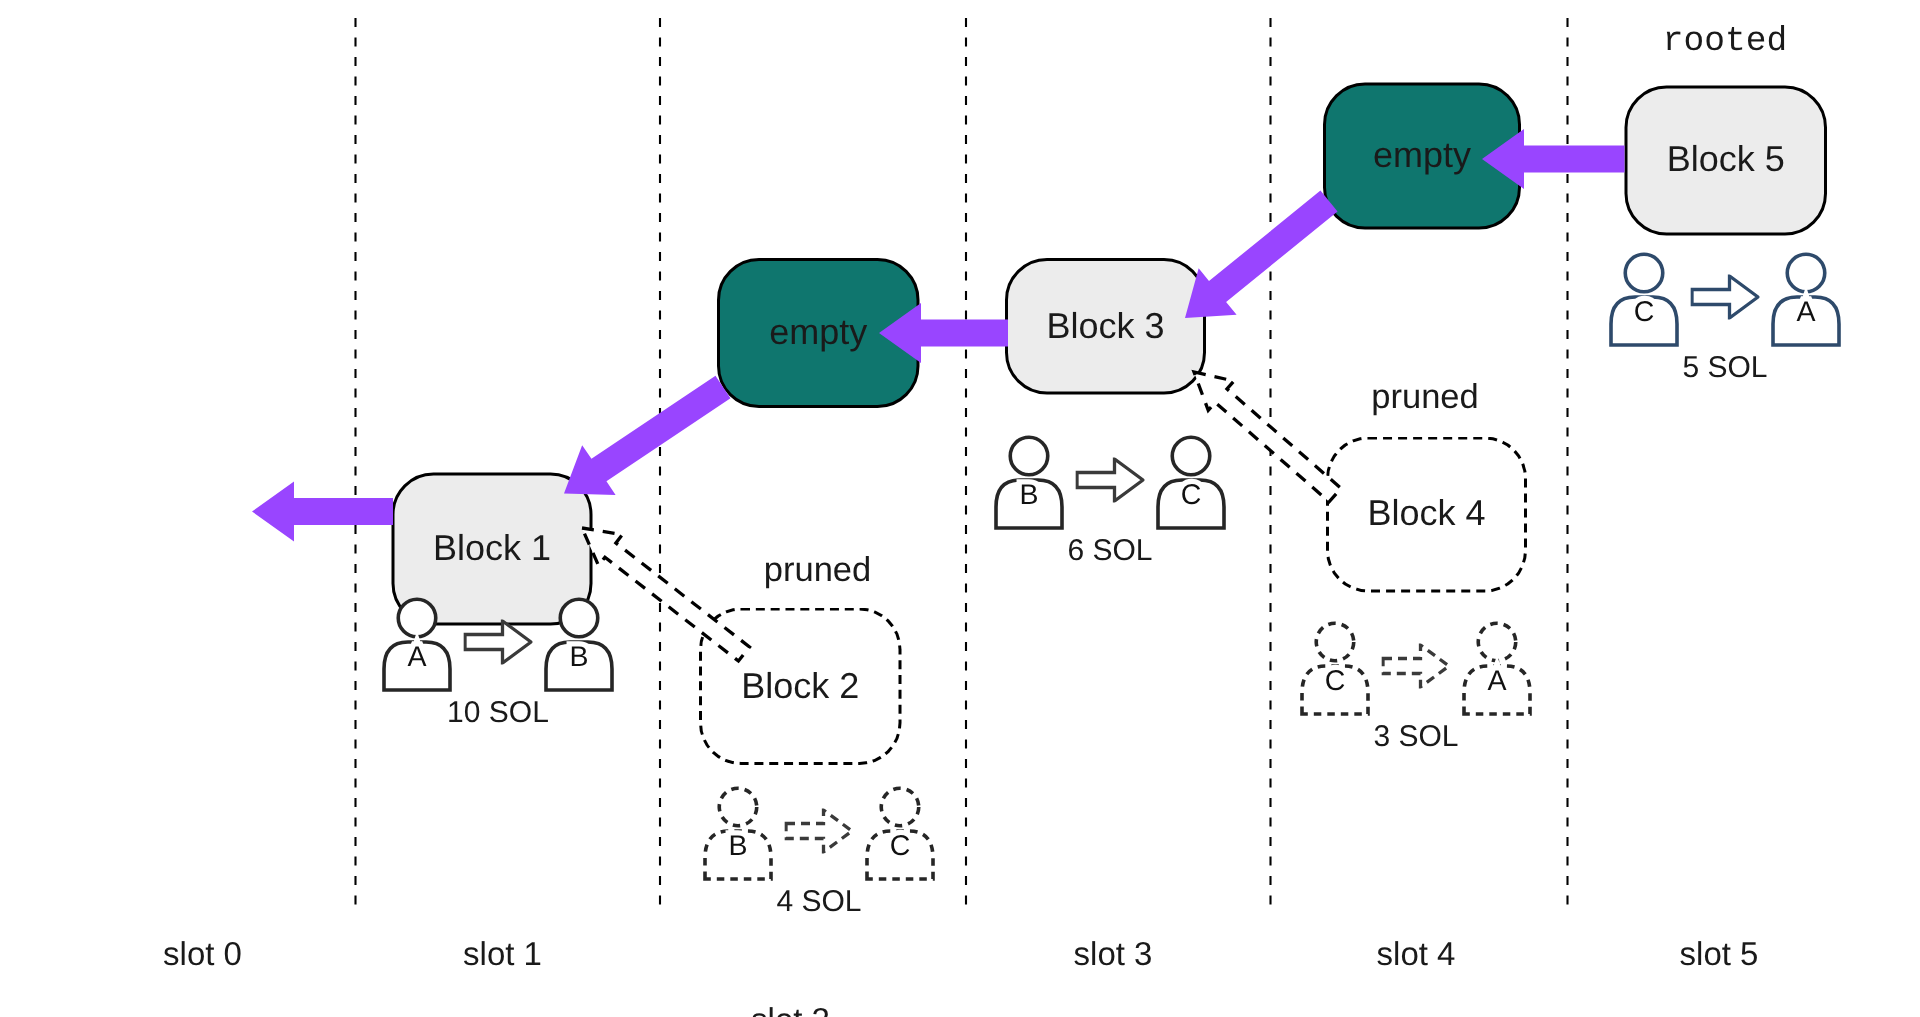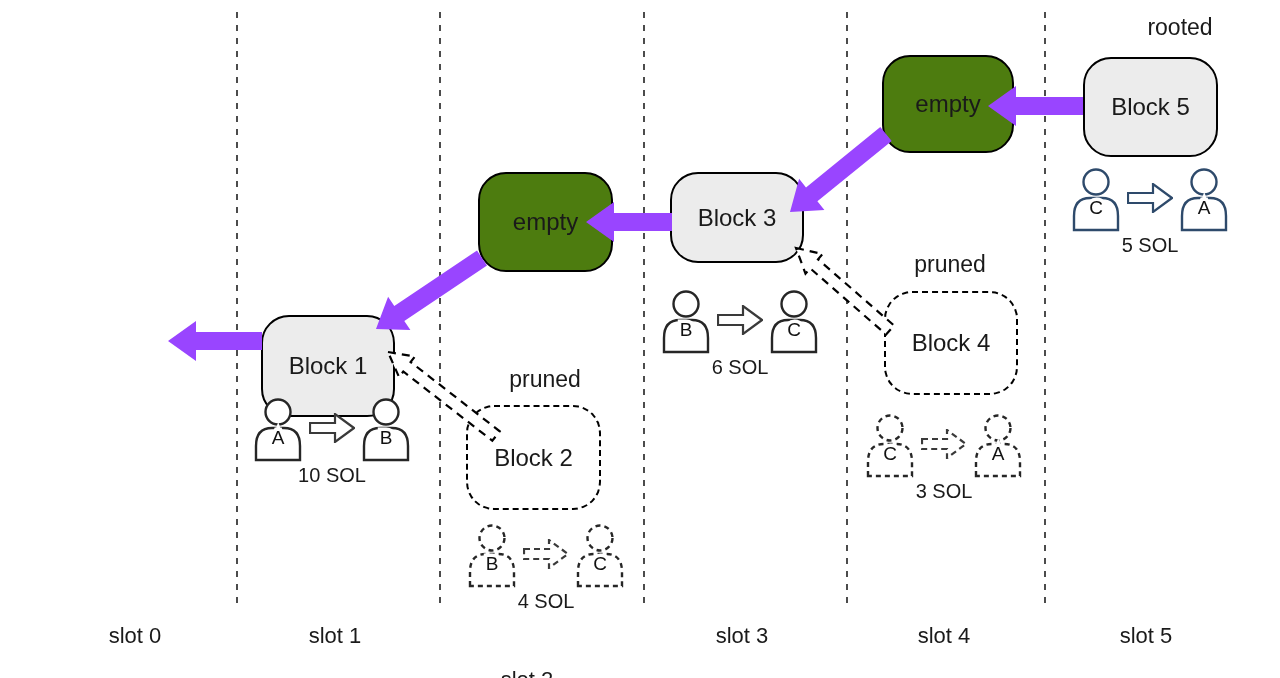--- a/index.html
+++ b/index.html
@@ -22,21 +22,21 @@
     width: 1280px; height: 678px;
   }
   #dividers-layer { z-index: 0; }
   #connectors-layer { z-index: 3; pointer-events: none; }
 
   .block {
     position: absolute;
     z-index: 1;
     border: 2.5px solid #000000;
     border-radius: 28px;
-    background: #4d7c0f;
+    background: #0f766e;
     display: flex;
     align-items: center;
     justify-content: center;
     font-size: 24px;
     color: var(--ink, #1a1a1a);
     box-sizing: border-box;
   }
   .block.filled { background: var(--block-fill, #ececec); }
   .block.pruned { border-style: dashed; background: #ffffff; }
 
@@ -145,21 +145,21 @@
   <div class="block filled" style="left:1083px;top:57px;  width:135px; height:100px;">
       <span>Block 5</span>
     </div>
   <div class="block pruned" style="left:466px; top:405px; width:135px; height:105px;">
       <span>Block 2</span>
     </div>
   <div class="block pruned" style="left:884px; top:291px; width:134px; height:104px;">
       <span>Block 4</span>
     </div>
 
-  <div class="annot" style="left:1115px; top:14px;">rooted</div>
+  <div class="annot" style="left:1085px; top:14px;font-family:Liberation Mono, monospace;">rooted</div>
   <div class="annot" style="left:480px;  top:366px;">pruned</div>
   <div class="annot" style="left:885px;  top:251px;">pruned</div>
 
   <svg class="layer" id="connectors-layer" aria-hidden="true">
 
     <path class="pruned-arrow" d="M388,352 L414.9,356.5 L410.6,362 L499.7,431.3 L492.3,440.7 L403.3,371.5 L399,377 Z"></path>
     <path class="pruned-arrow" d="M796,248 L822.6,254 L818,259.3 L894,325.5 L886.1,334.5 L810.2,268.3 L805.5,273.6 Z"></path>
 
     <polygon class="fork-arrow" points="168,341 196,321 196,332 262,332 262,350 196,350 196,361"></polygon>
     <polygon class="fork-arrow" points="376,329 388.1,296.8 394.3,305.9 477,250.5 487,265.5 404.3,320.9 410.4,330"></polygon>

